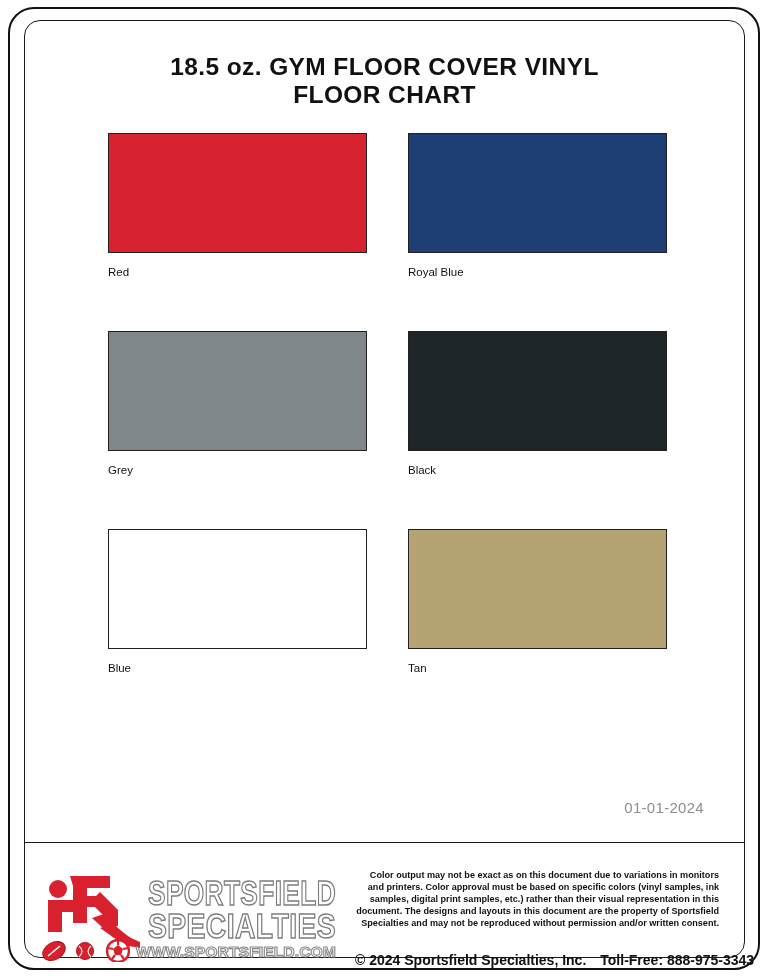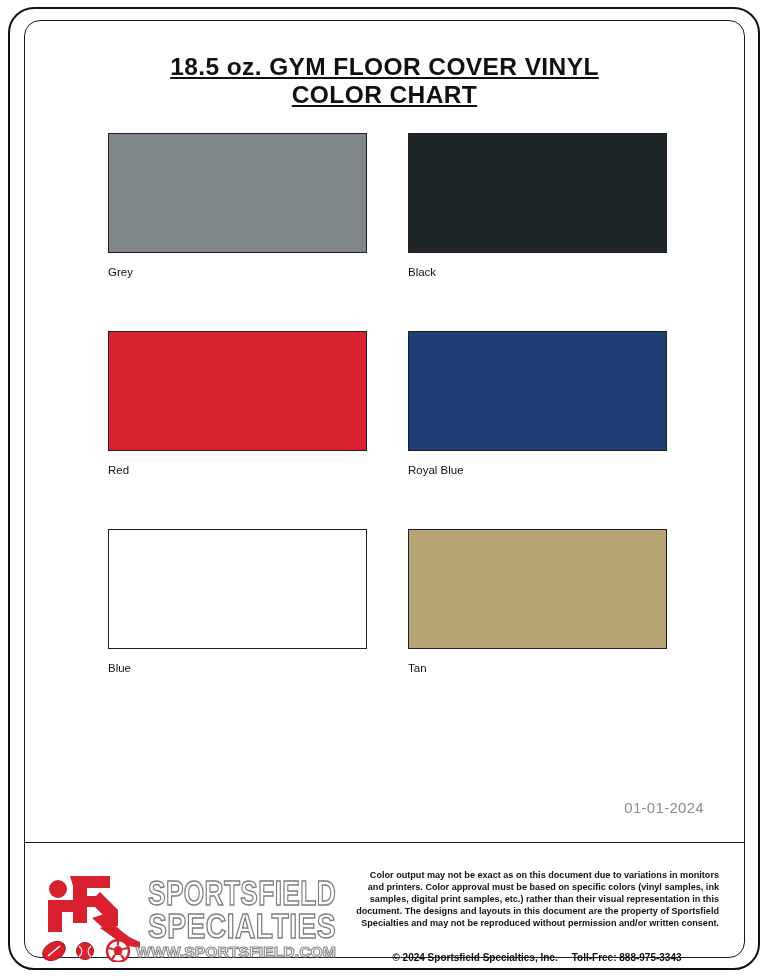--- a/index.html
+++ b/index.html
@@ -56,21 +56,20 @@
     width: 721px;
     text-align: center;
   }
   .title-line {
     font-size: 24.5px;
     font-weight: bold;
     color: #111111;
     letter-spacing: 0.4px;
     line-height: 28px;
     white-space: nowrap;
-    text-decoration: underline;
   }
 
   
   .swatch-grid {
     position: absolute;
     left: 84px;
     top: 113px;
     width: 560px;
   }
   .swatch-row {
@@ -151,62 +150,62 @@
     line-height: 12.1px;
     color: #111111;
     font-weight: bold;
     text-align: right;
   }
   .copyright {
     position: absolute;
     left: 331px;
     top: 110px;
     width: 364px;
-    font-size: 10px;
+    font-size: 14px;
     color: #111111;
     font-weight: bold;
     text-align: center;
     white-space: nowrap;
   }
   .copyright .phone { margin-left: 14px; }
 </style>
 </head>
 <body>
 
 <div class="page-outer-border"></div>
 <div class="page-inner-border"></div>
 
 <div class="sheet">
 
   <div class="title-block">
     <div class="title-line">18.5 oz. GYM FLOOR COVER VINYL</div>
-    <div class="title-line">COLOR CHART</div>
+    <div class="title-line">FLOOR CHART</div>
   </div>
 
   <div class="swatch-grid">
+
+    <div class="swatch-row">
+      <div class="swatch-cell col-left">
+        <div class="swatch-chip bordered" style="background-color: rgb(216, 34, 47);"></div>
+        <div class="swatch-label">Red</div>
+      </div>
+      <div class="swatch-cell col-right">
+        <div class="swatch-chip bordered" style="background-color: rgb(30, 63, 115);"></div>
+        <div class="swatch-label">Royal Blue</div>
+      </div>
+    </div>
 
     <div class="swatch-row">
       <div class="swatch-cell col-left">
         <div class="swatch-chip bordered" style="background-color: rgb(127, 135, 139);"></div>
         <div class="swatch-label">Grey</div>
       </div>
       <div class="swatch-cell col-right">
         <div class="swatch-chip bordered" style="background-color: rgb(30, 38, 42);"></div>
         <div class="swatch-label">Black</div>
-      </div>
-    </div>
-
-    <div class="swatch-row">
-      <div class="swatch-cell col-left">
-        <div class="swatch-chip bordered" style="background-color: rgb(216, 34, 47);"></div>
-        <div class="swatch-label">Red</div>
-      </div>
-      <div class="swatch-cell col-right">
-        <div class="swatch-chip bordered" style="background-color: rgb(30, 63, 115);"></div>
-        <div class="swatch-label">Royal Blue</div>
       </div>
     </div>
 
     <div class="swatch-row">
       <div class="swatch-cell col-left">
         <div class="swatch-chip bordered" style="background-color: rgb(255, 255, 255);"></div>
         <div class="swatch-label">Blue</div>
       </div>
       <div class="swatch-cell col-right">
         <div class="swatch-chip bordered" style="background-color: rgb(181, 163, 116);"></div>

